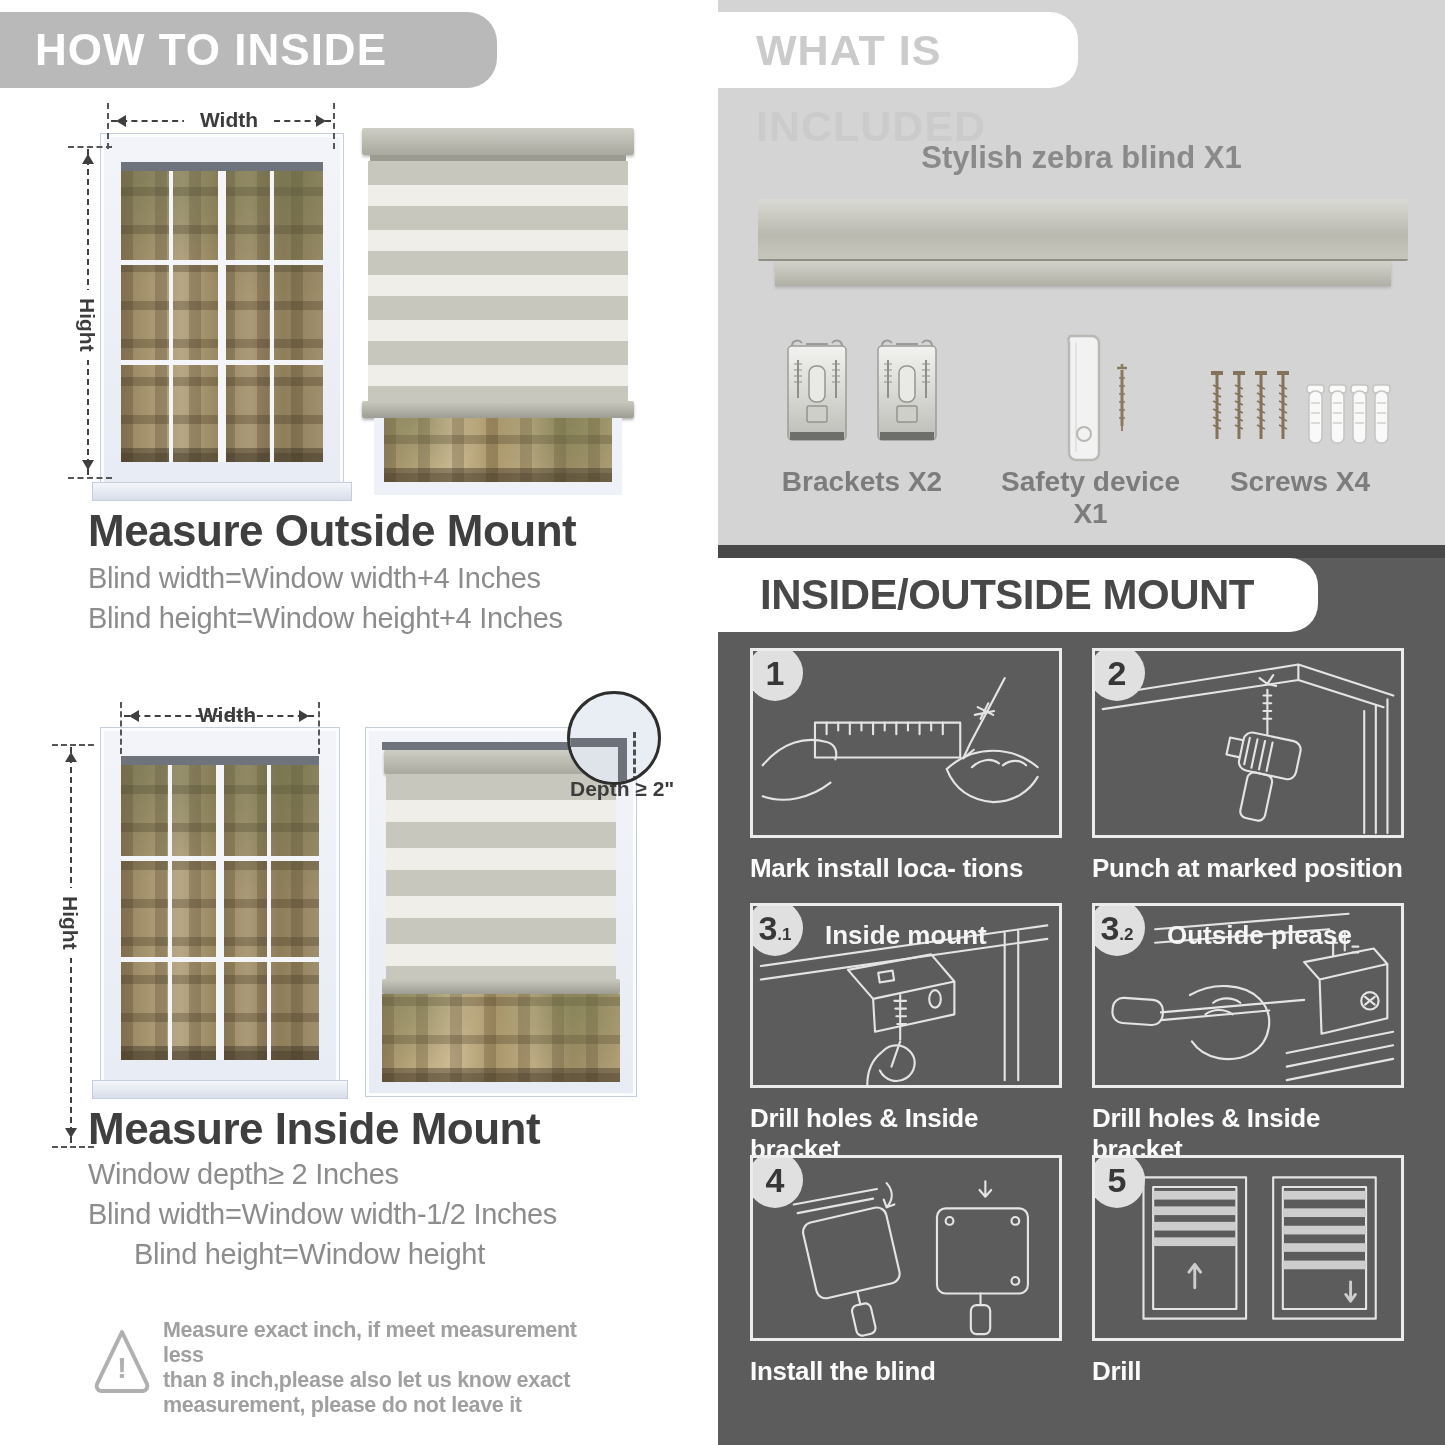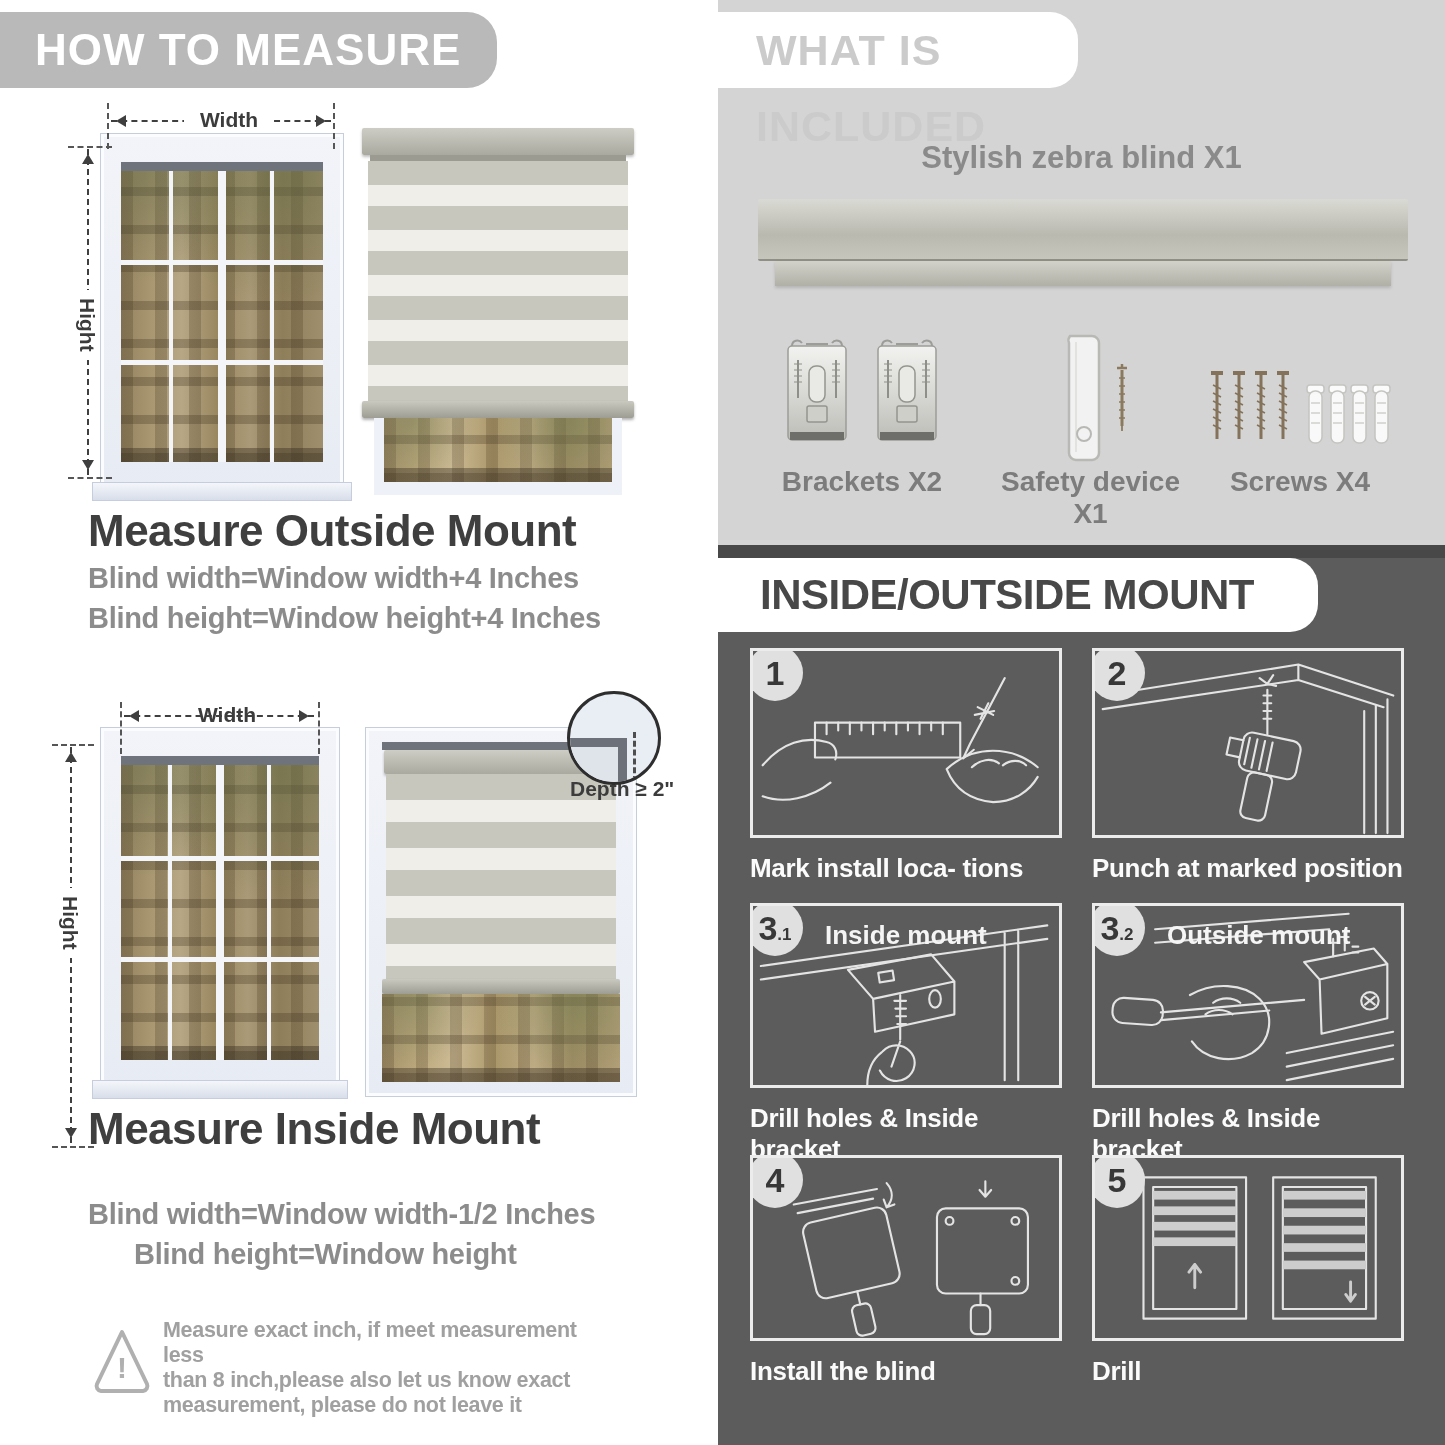--- a/index.html
+++ b/index.html
@@ -5,21 +5,21 @@
   html,body{margin:0;padding:0;background:#fff;}
   #canvas{position:relative;width:1445px;height:1445px;background:#fff;overflow:hidden;
           font-family:"Liberation Sans",sans-serif;}
   .abs{position:absolute;}
 
   
   .left-header{left:0;top:12px;width:497px;height:76px;background:#b9b9b9;
     border-radius:0 30px 30px 0;color:#fff;font-weight:bold;font-size:44px;
     line-height:76px;padding-left:35px;letter-spacing:1px;box-sizing:border-box;}
   .sec-heading{font-weight:bold;font-size:44px;color:#3f3f3f;letter-spacing:-0.5px;}
-  .sec-line{font-weight:bold;font-size:29px;color:#8c8c8c;letter-spacing:-0.3px;}
+  .sec-line{font-weight:normal;font-size:29px;color:#8c8c8c;letter-spacing:-0.3px;}
   .note-text{font-weight:bold;font-size:21.5px;color:#a0a0a0;line-height:25px;
     white-space:pre-line;letter-spacing:-0.3px;}
 
   
   .win{background:linear-gradient(180deg,#f2f4f9,#e7ebf3);border:1px solid #c6cedd;
        box-shadow:inset 0 0 0 3px #fbfcfe;}
   .opening{position:absolute;left:20px;right:20px;top:28px;bottom:36px;overflow:hidden;}
   .reveal{position:absolute;top:0;left:0;right:0;height:9px;background:#6f747c;z-index:3;}
   .photo{position:absolute;inset:0;background:
     linear-gradient(0deg, rgba(50,42,30,.40) 0 14px, rgba(50,42,30,0) 14px),
@@ -105,21 +105,21 @@
   .step .cap{margin-top:15px;font-weight:bold;font-size:26px;color:#fbfbfb;letter-spacing:-0.3px;}
   .art{position:absolute;inset:0;}
   .art svg{width:100%;height:100%;}
   .lineart{stroke:#e4e4e4;fill:none;stroke-width:2.2;stroke-linecap:round;stroke-linejoin:round;}
 </style>
 </head>
 <body>
 
 <div id="canvas">
 
-  <div class="abs left-header">HOW TO MEASURE</div>
+  <div class="abs left-header">HOW TO INSIDE</div>
 
   <div class="abs win" style="left:100px;top:133px;width:242px;height:364px;">
     <div class="opening">
       <div class="reveal"></div>
       <div class="photo"></div>
       <div class="grid6"></div>
     </div>
     <div class="sill"></div>
   </div>
 
@@ -182,20 +182,21 @@
 
   <div class="abs depth-circle" style="left:567px;top:691px;">
     <div style="position:absolute;left:0;top:44px;width:56px;height:9px;background:#6d727a;"></div>
     <div style="position:absolute;left:48px;top:44px;width:9px;height:44px;background:#6d727a;"></div>
     <div style="position:absolute;left:0;top:53px;width:48px;height:35px;background:#dfe3ea;"></div>
     <div style="position:absolute;left:63px;top:38px;height:50px;width:0;border-left:3px dashed #4e4e4e;"></div>
   </div>
   <div class="abs" style="left:570px;top:777px;font-weight:bold;font-size:21px;color:#3c3c3c;">Depth ≥ 2"</div>
 
   <div class="abs sec-heading" style="left:88px;top:1104px;text-align:right;">Measure Inside Mount</div>
+  <div class="abs sec-line" style="left:88px;top:1158px;">Window depth≥ 2 Inches</div>
   <div class="abs sec-line" style="left:88px;top:1198px;">Blind width=Window width-1/2 Inches</div>
   <div class="abs sec-line" style="left:88px;top:1238px;margin-left:46px;">Blind height=Window height</div>
 
   <div class="abs" style="left:93px;top:1326px;width:58px;height:68px;">
     <svg viewBox="0 0 58 68">
       <path class="note-tri" d="M29,6 L54,58 a5,5 0 0 1 -4,7 L8,65 a5,5 0 0 1 -4,-7 Z"></path>
       <text x="29" y="52" text-anchor="middle" font-size="30" font-weight="bold" fill="#b0b0b0" font-family="Liberation Sans, sans-serif">!</text>
     </svg>
   </div>
   <div class="abs note-text" style="left:163px;top:1318px;width:420px;">Measure exact inch, if meet measurement less
@@ -338,21 +339,21 @@
     </div>
     <div class="cap">Drill holes &amp;  Inside bracket</div>
   </div>
 
   <div class="abs step" style="left:1092px;top:903px;width:312px;">
     <div class="box" style="height:185px;">
       <div class="badge">
         <span class="num">3</span>
           <span class="sub">.2</span>
       </div>
-      <div class="title">Outside mount</div>
+      <div class="title">Outside please</div>
       <div class="art">
         <svg viewBox="0 0 312 185" class="lineart">
           <path class="lineart" d="M60,24 L260,8 M60,38 L240,24"></path>
           <path class="lineart" d="M214,58 L286,44 L300,60 L230,76 Z M230,76 L300,60 L300,116 L232,132 Z"></path>
           <circle cx="282" cy="98" r="9" class="lineart"></circle>
           <path class="lineart" d="M277,94 l10,8 M287,94 l-10,8"></path>
           <path class="lineart" d="M244,34 v18 M240,38 h8 M256,28 v18 M252,32 h8 M264,42 h6 M264,48 h6"></path>
           <path class="lineart" d="M66,110 L214,97 M66,118 L178,108"></path>
           <rect x="16" y="96" width="52" height="26" rx="11" transform="rotate(4 42 109)" class="lineart"></rect>
           <path class="lineart" d="M96,92 C120,78 152,80 168,96 C184,112 180,140 160,152 C138,164 110,158 98,140 M120,100 C128,94 140,94 148,100 M112,112 C120,106 132,106 140,112"></path>

